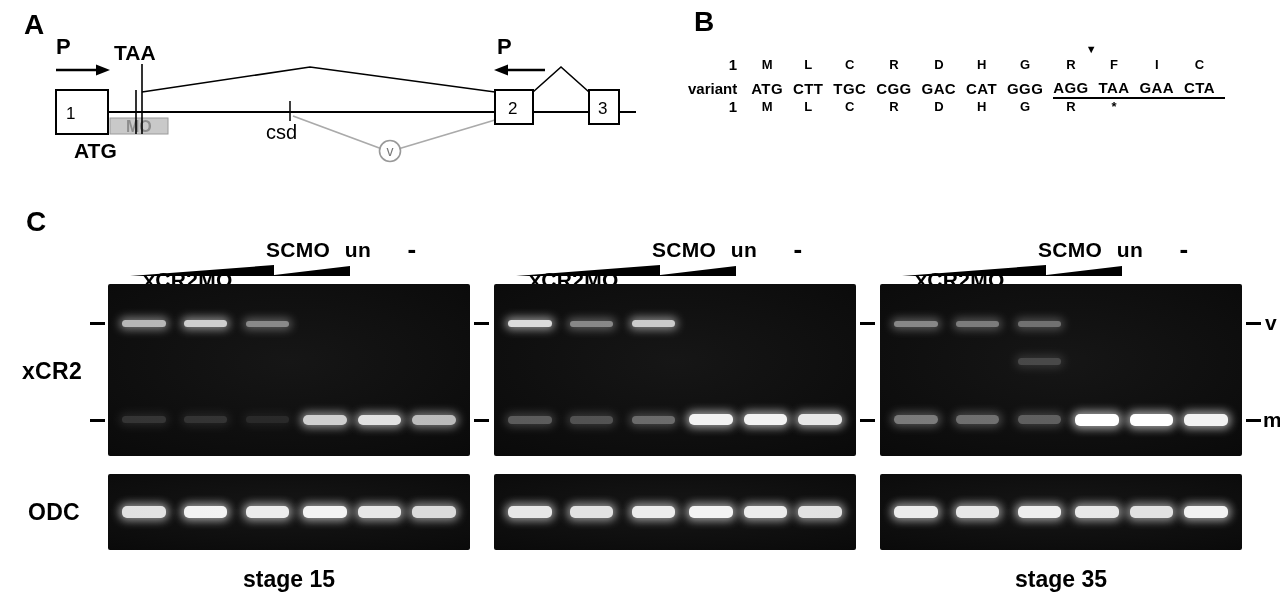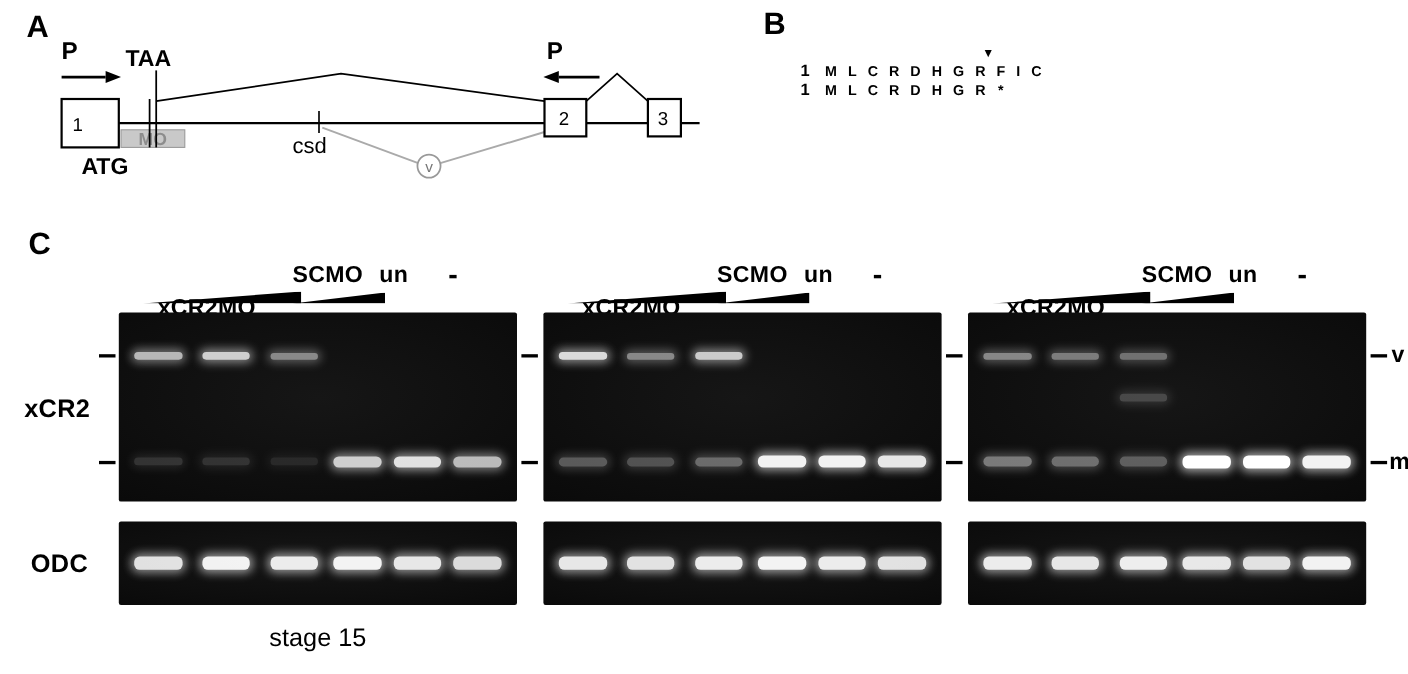--- a/index.html
+++ b/index.html
@@ -54,21 +54,21 @@
   .wedge-scmo { left: 158px; top: 28px; width: 84px;  height: 10px; }
 
   .gel { position: absolute; left: 0; width: 362px; border-radius: 2px; overflow: hidden;
          background: radial-gradient(120% 110% at 50% 45%, #161616 0%, #070707 80%); }
   .gel-xcr2 { top: 46px;  height: 172px; }
   .gel-odc  { top: 236px; height: 76px; }
   .band { position: absolute; background: #fff; border-radius: 5px;
           box-shadow: 0 0 9px 3px rgba(255,255,255,0.6); filter: blur(0.6px); }
 
   .stage-label { position: absolute; top: 328px; left: 0; width: 100%; text-align: center;
-                 font-weight: normal; font-size: 23px; }
+                 font-weight: bold; font-size: 23px; }
 </style>
 </head>
 <body>
 
 <svg id="panel-a" width="660" height="200" viewBox="0 0 660 200">
   <text x="24" y="34" class="big-label">A</text>
 
   <text x="56" y="54" class="p-label">P</text>
   <g>
     <line x1="56" y1="70" x2="96" y2="70" stroke="#000" stroke-width="2.5"></line>
@@ -139,20 +139,34 @@
       <td class="aa">L</td>
       <td class="aa">C</td>
       <td class="aa">R</td>
       <td class="aa">D</td>
       <td class="aa">H</td>
       <td class="aa">G</td>
       <td class="aa">R</td>
       <td class="aa">F</td>
       <td class="aa">I</td>
       <td class="aa">C</td>
+    </tr>
+    <tr class="vtop">
+      <td class="rowlab">variant</td>
+      <td class="codon">ATG</td>
+      <td class="codon">CTT</td>
+      <td class="codon">TGC</td>
+      <td class="codon">CGG</td>
+      <td class="codon">GAC</td>
+      <td class="codon">CAT</td>
+      <td class="codon">GGG</td>
+      <td class="codon ul">AGG</td>
+      <td class="codon ul">TAA</td>
+      <td class="codon ul">GAA</td>
+      <td class="codon ul">CTA</td>
     </tr>
     <tr>
       <td class="rowlab">1</td>
       <td class="aa">M</td>
       <td class="aa">L</td>
       <td class="aa">C</td>
       <td class="aa">R</td>
       <td class="aa">D</td>
       <td class="aa">H</td>
       <td class="aa">G</td>
@@ -252,20 +266,21 @@
       <div class="band" style="left: 84%; width: 12%; top: calc(79% - 6px); height: 12px; opacity: 0.95;"></div>
     </div>
   <div class="gel gel-odc">
       <div class="band" style="left: 4%; width: 12%; top: calc(50% - 6px); height: 12px; opacity: 0.92;"></div>
       <div class="band" style="left: 21%; width: 12%; top: calc(50% - 6px); height: 12px; opacity: 0.9;"></div>
       <div class="band" style="left: 38%; width: 12%; top: calc(50% - 6px); height: 12px; opacity: 0.93;"></div>
       <div class="band" style="left: 54%; width: 12%; top: calc(50% - 6px); height: 12px; opacity: 0.9;"></div>
       <div class="band" style="left: 69%; width: 12%; top: calc(50% - 6px); height: 12px; opacity: 0.88;"></div>
       <div class="band" style="left: 84%; width: 12%; top: calc(50% - 6px); height: 12px; opacity: 0.95;"></div>
     </div>
+  <div class="stage-label">stage 35</div>
 </div>
 
 <div class="band-tick" style="left:90px;   top:322px;"></div>
 <div class="band-tick" style="left:474px;  top:322px;"></div>
 <div class="band-tick" style="left:860px;  top:322px;"></div>
 <div class="band-tick" style="left:1246px; top:322px;"></div>
 <div class="band-tick" style="left:90px;   top:419px;"></div>
 <div class="band-tick" style="left:474px;  top:419px;"></div>
 <div class="band-tick" style="left:860px;  top:419px;"></div>
 <div class="band-tick" style="left:1246px; top:419px;"></div>

